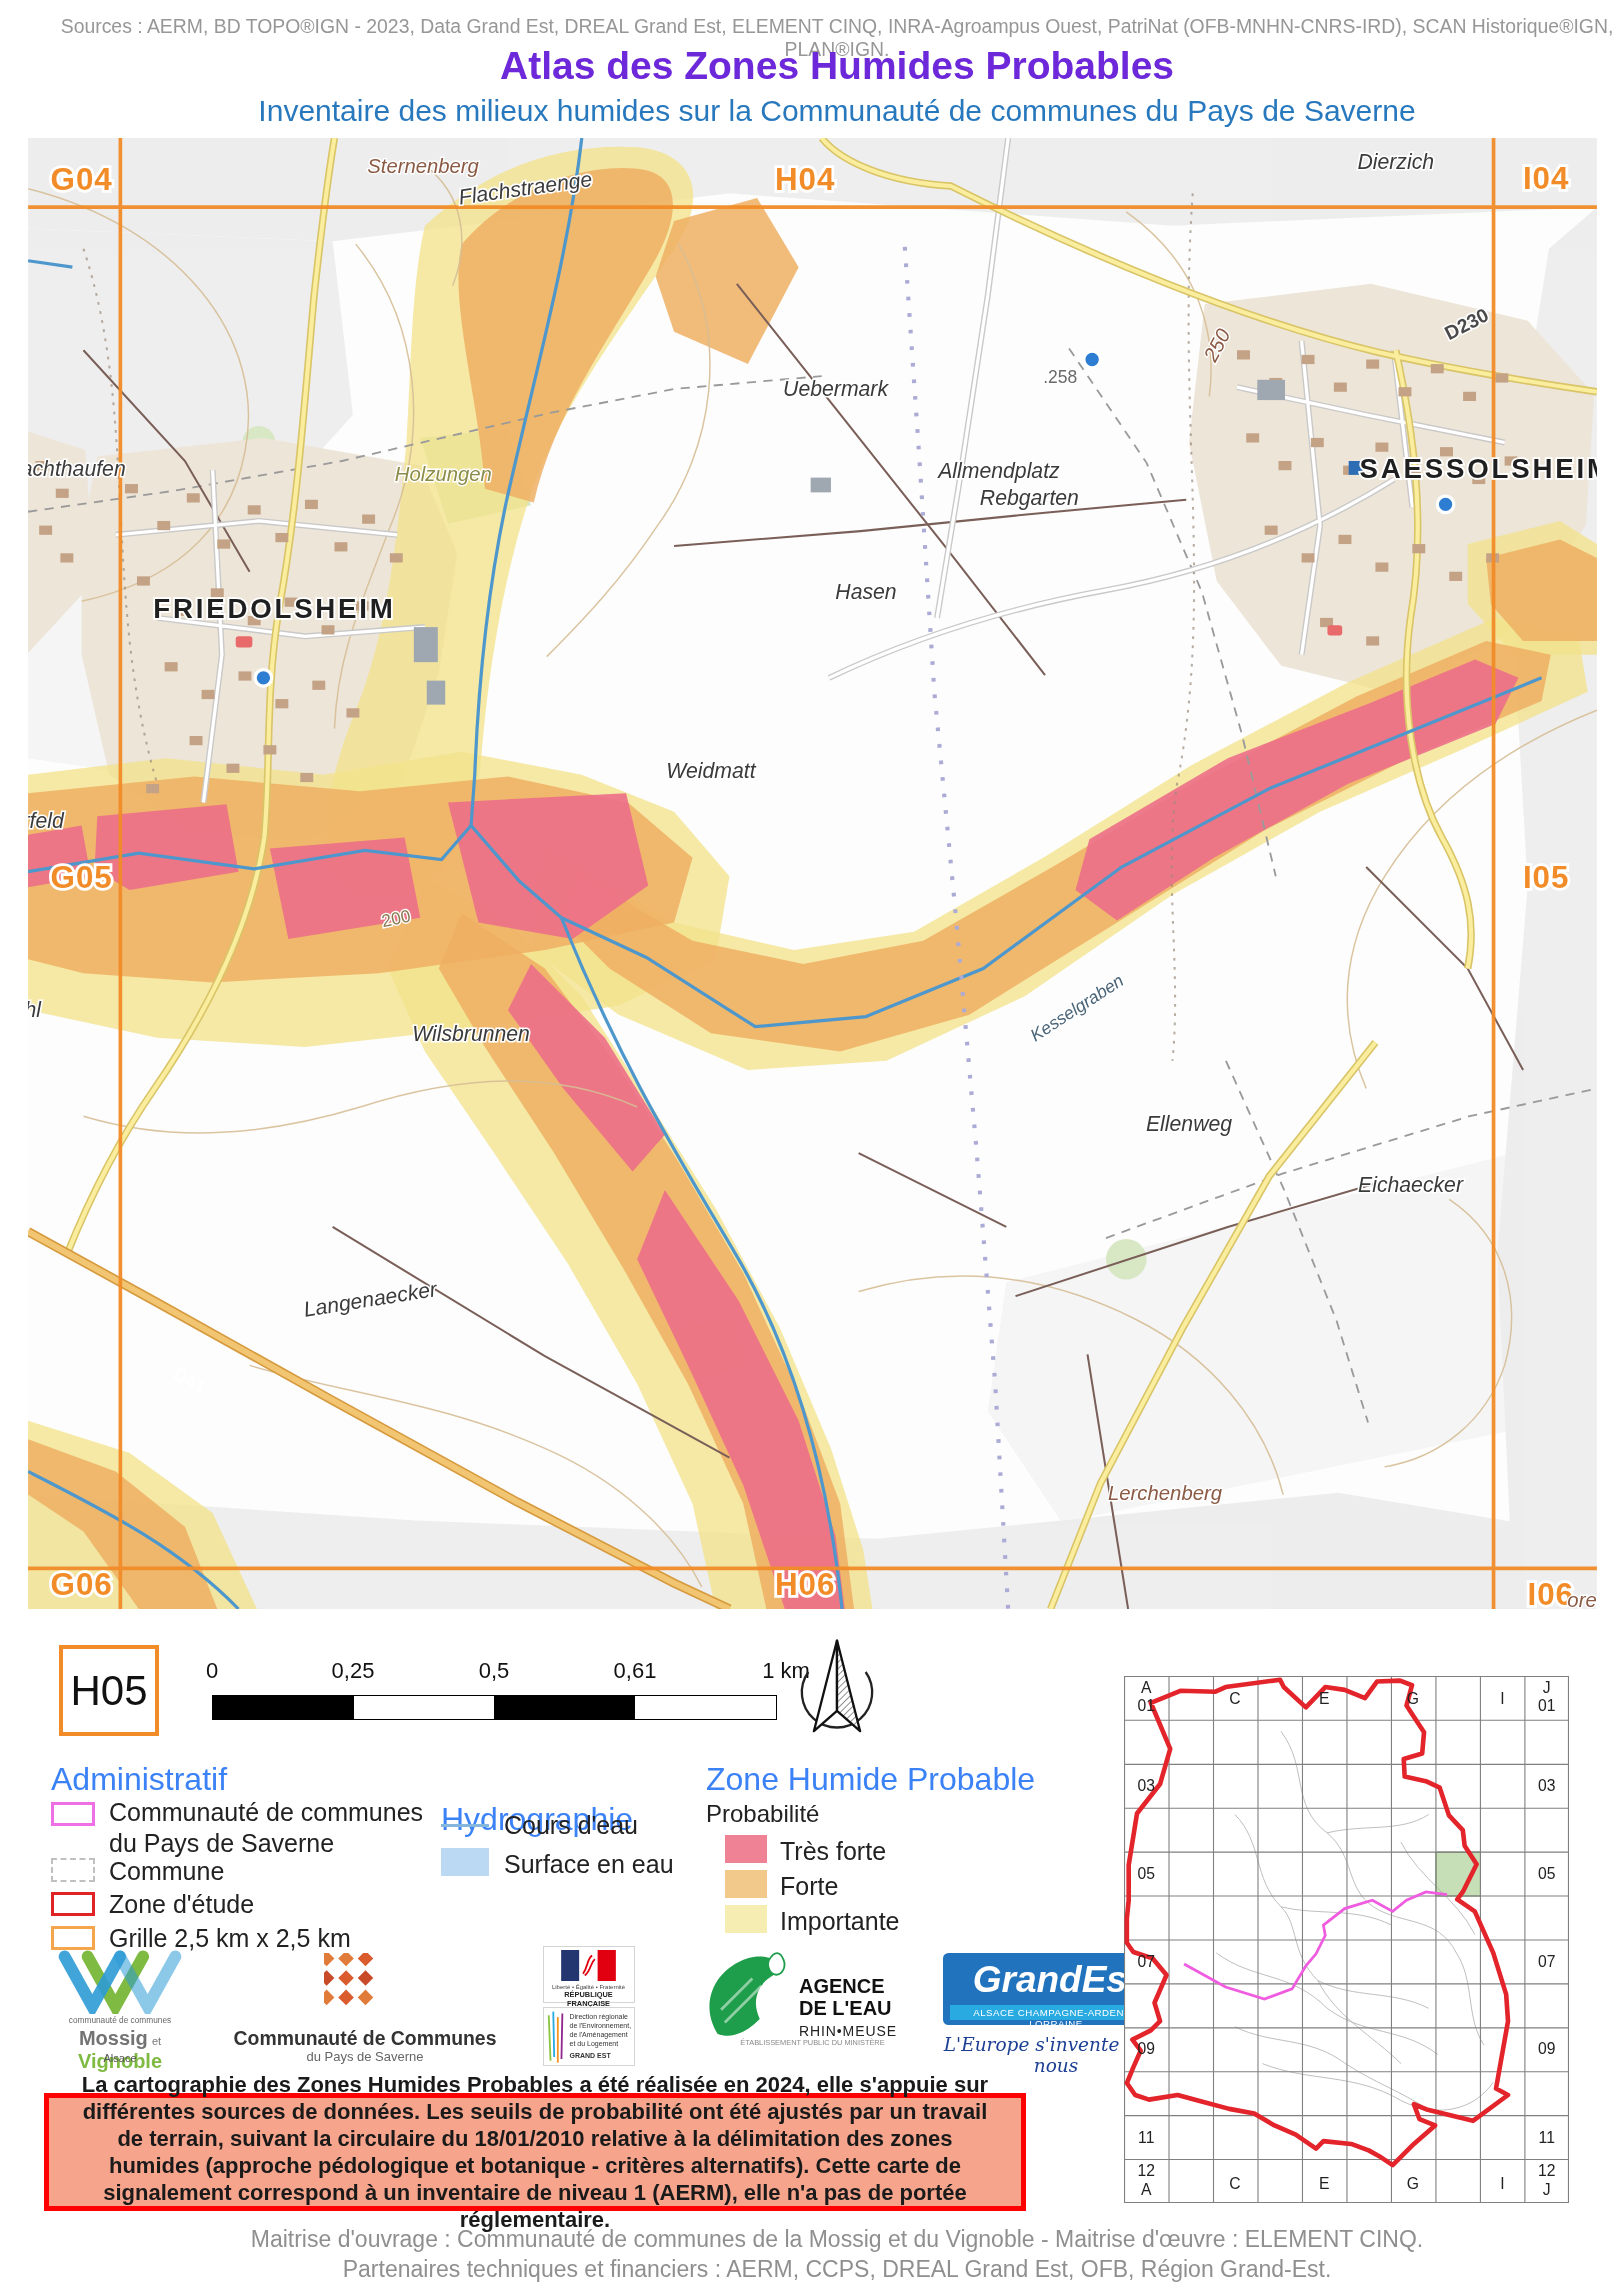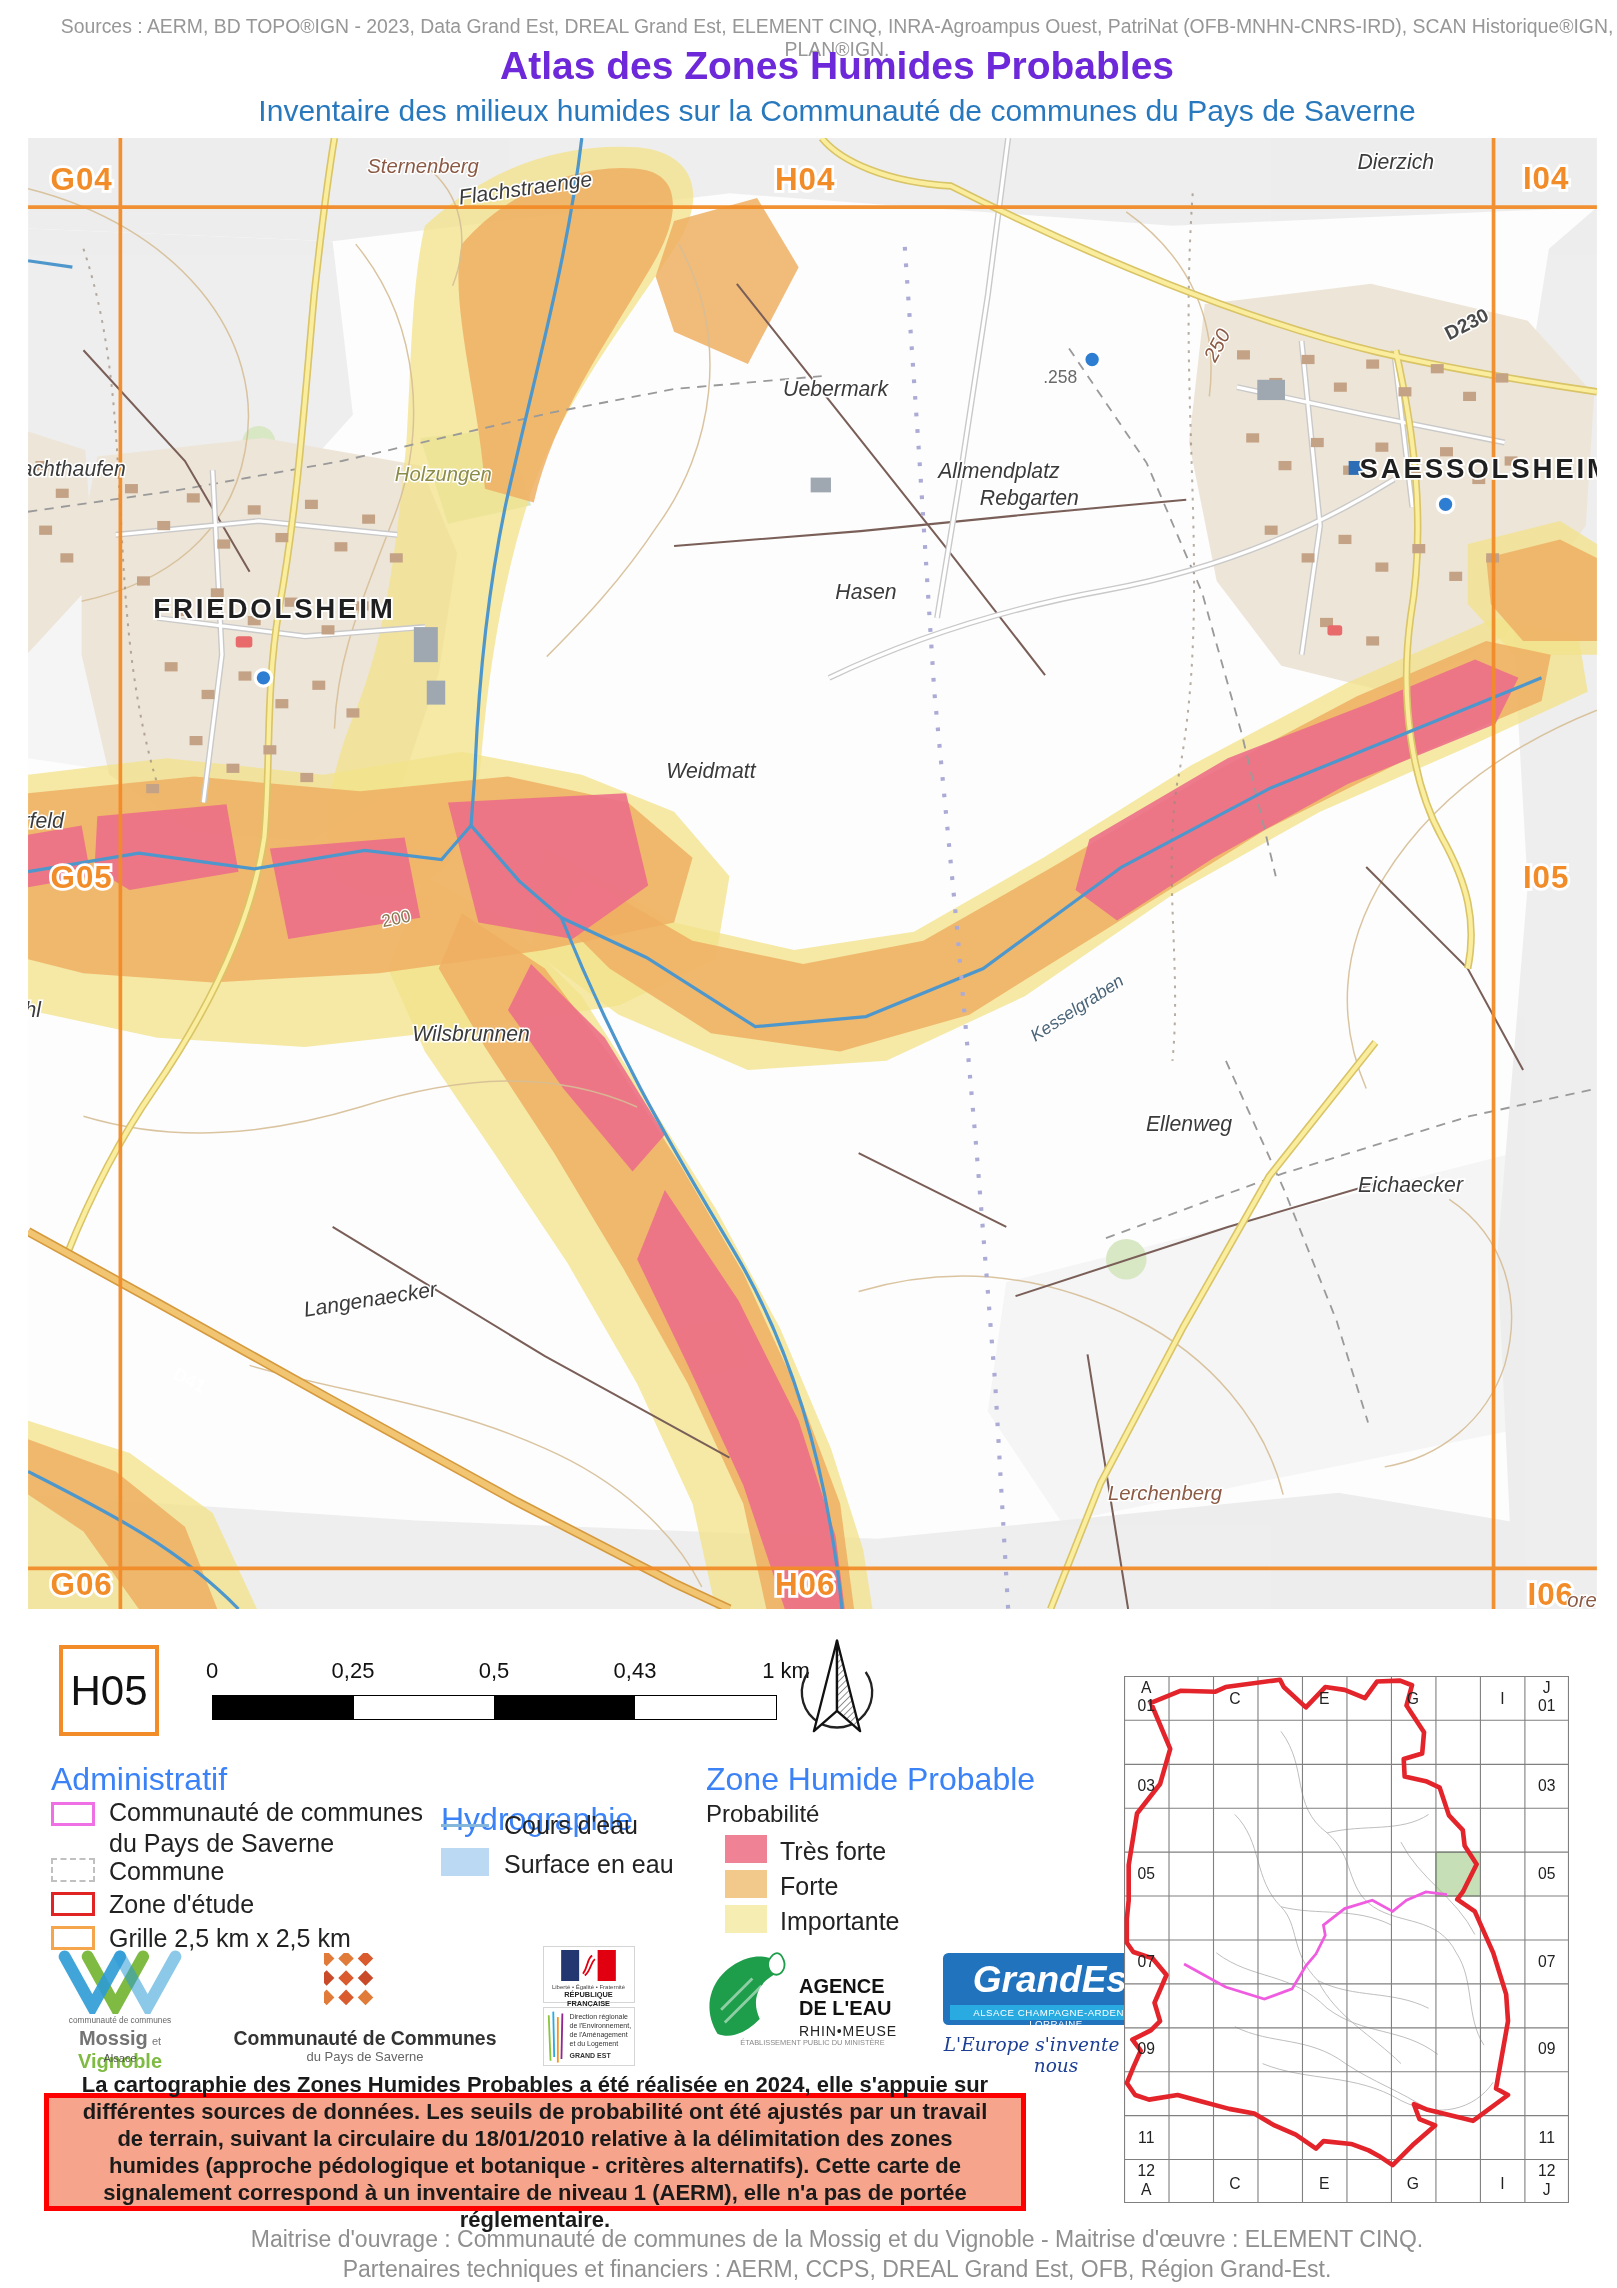--- a/index.html
+++ b/index.html
@@ -310,21 +310,21 @@
   </div>
 
   <div class="h05box">
     <span>H05</span>
   </div>
 
   <div>
     <span class="tick" style="left:212px;top:1658px;">0</span>
     <span class="tick" style="left:353px;top:1658px;">0,25</span>
     <span class="tick" style="left:494px;top:1658px;">0,5</span>
-    <span class="tick" style="left:635px;top:1658px;">0,43</span>
+    <span class="tick" style="left:635px;top:1658px;">0,61</span>
     <span class="tick" style="left:786px;top:1658px;">1 km</span>
     <div class="abs" style="left:212px;top:1695px;width:563px;height:23px;border:1.8px solid #000;box-sizing:content-box;">
       <div class="seg" style="left:0;width:141px;background:#000;"></div>
       <div class="seg" style="left:141px;width:141px;background:#fff;"></div>
       <div class="seg" style="left:281px;width:141px;background:#000;"></div>
       <div class="seg" style="left:422px;width:141px;background:#fff;"></div>
     </div>
   </div>
 
   <div class="abs" style="left:786px;top:1635px;">

